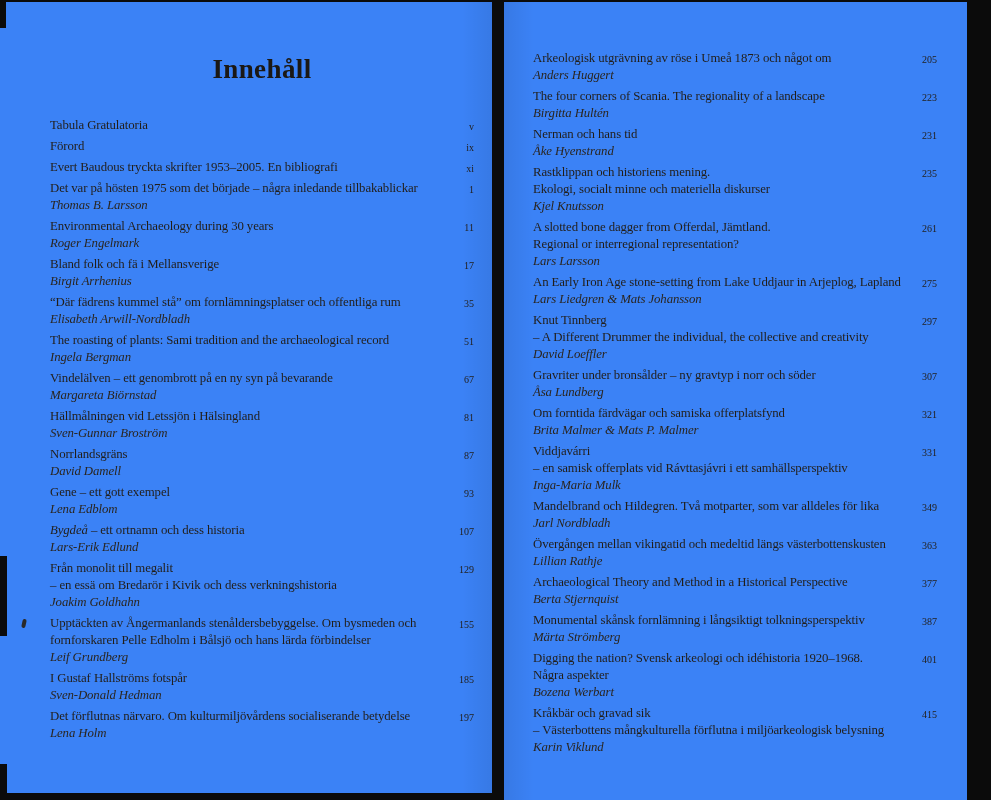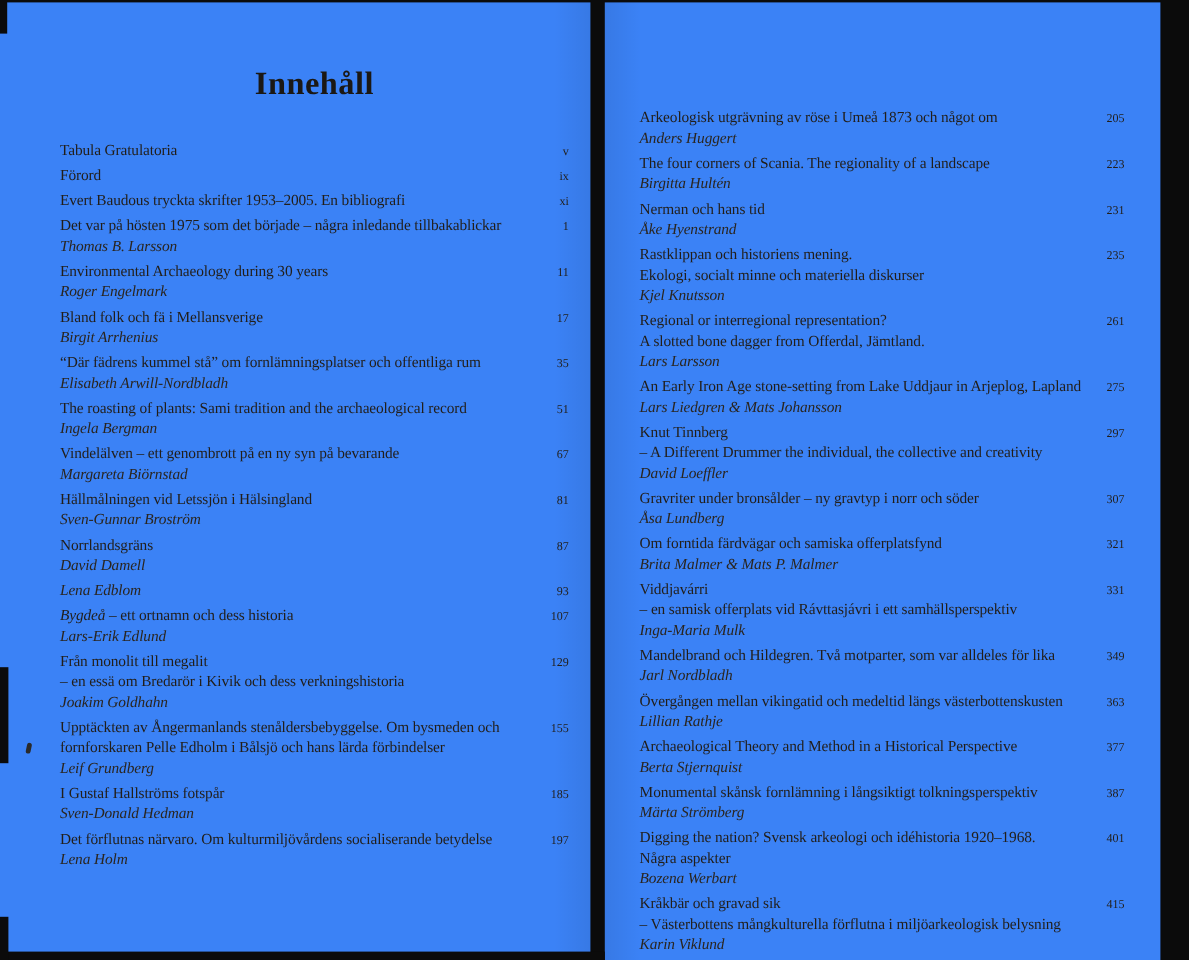--- a/index.html
+++ b/index.html
@@ -18,21 +18,21 @@
   .a-leftmark2{left:0;top:764px;width:7px;height:36px;}
   .a-tick{left:22px;top:619px;width:4px;height:9px;border-radius:2px;transform:rotate(12deg);background:#2a2a2a;}
   
   .shade-l{position:absolute;top:0;height:800px;left:462px;width:30px;
     background:linear-gradient(to right,rgba(0,0,0,0),rgba(0,0,0,0.07));}
   .shade-r{position:absolute;top:0;height:800px;left:504px;width:30px;
     background:linear-gradient(to left,rgba(0,0,0,0),rgba(0,0,0,0.07));}
 
   .page-content{position:absolute;}
   .pc-left{left:50px;top:54px;width:424px;}
-  .pc-right{left:533px;top:50px;width:404px;margin-top:40px;}
+  .pc-right{left:533px;top:50px;width:404px;}
 
   h1.toc-title{
     margin:0 0 32px 0;text-align:center;
     font-size:27px;font-weight:700;letter-spacing:0.4px;color:#1b1814;
   }
   .toc{width:100%;}
   .entry{position:relative;padding-right:44px;margin-bottom:4px;}
   .tline{
     font-size:12.8px;line-height:17px;white-space:nowrap;
     letter-spacing:-0.1px;color:#221e19;
@@ -101,20 +101,21 @@
           <div class="tline">Hällmålningen vid Letssjön i Hälsingland</div>
           <div class="author">Sven-Gunnar Broström</div>
           <span class="num">81</span>
         </div>
         <div class="entry">
           <div class="tline">Norrlandsgräns</div>
           <div class="author">David Damell</div>
           <span class="num">87</span>
         </div>
         <div class="entry">
+          <div class="tline">Gene – ett gott exempel</div>
           <div class="author">Lena Edblom</div>
           <span class="num">93</span>
         </div>
         <div class="entry">
           <div class="tline"><span class="it">Bygdeå</span><span> – ett ortnamn och dess historia</span></div>
           <div class="author">Lars-Erik Edlund</div>
           <span class="num">107</span>
         </div>
         <div class="entry">
           <div class="tline">Från monolit till megalit</div>
@@ -158,22 +159,22 @@
           <div class="author">Åke Hyenstrand</div>
           <span class="num">231</span>
         </div>
         <div class="entry">
           <div class="tline">Rastklippan och historiens mening.</div>
           <div class="tline">Ekologi, socialt minne och materiella diskurser</div>
           <div class="author">Kjel Knutsson</div>
           <span class="num">235</span>
         </div>
         <div class="entry">
+          <div class="tline">A slotted bone dagger from Offerdal, Jämtland.</div>
           <div class="tline">Regional or interregional representation?</div>
-          <div class="tline">A slotted bone dagger from Offerdal, Jämtland.</div>
           <div class="author">Lars Larsson</div>
           <span class="num">261</span>
         </div>
         <div class="entry">
           <div class="tline">An Early Iron Age stone-setting from Lake Uddjaur in Arjeplog, Lapland</div>
           <div class="author">Lars Liedgren &amp; Mats Johansson</div>
           <span class="num">275</span>
         </div>
         <div class="entry">
           <div class="tline">Knut Tinnberg</div>

